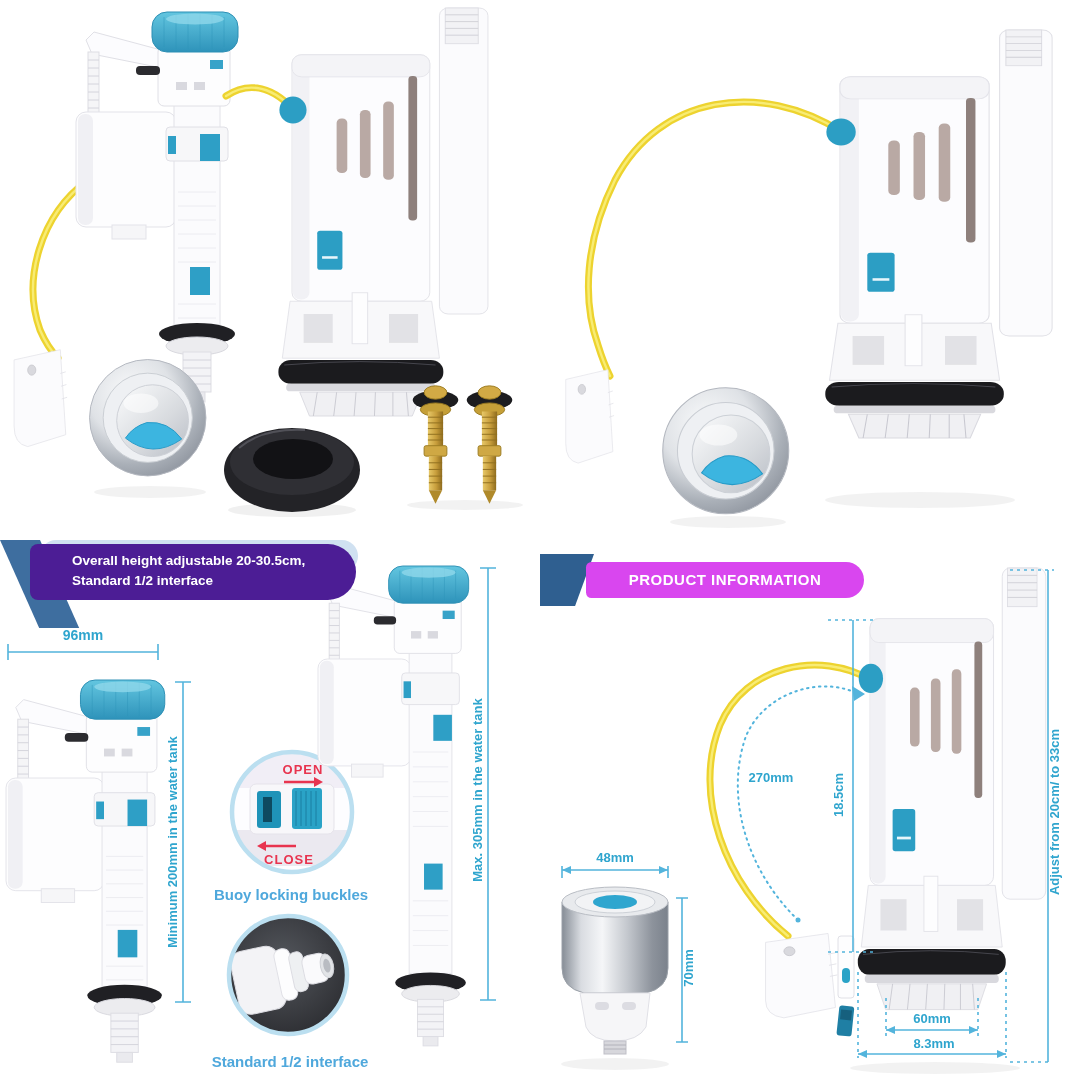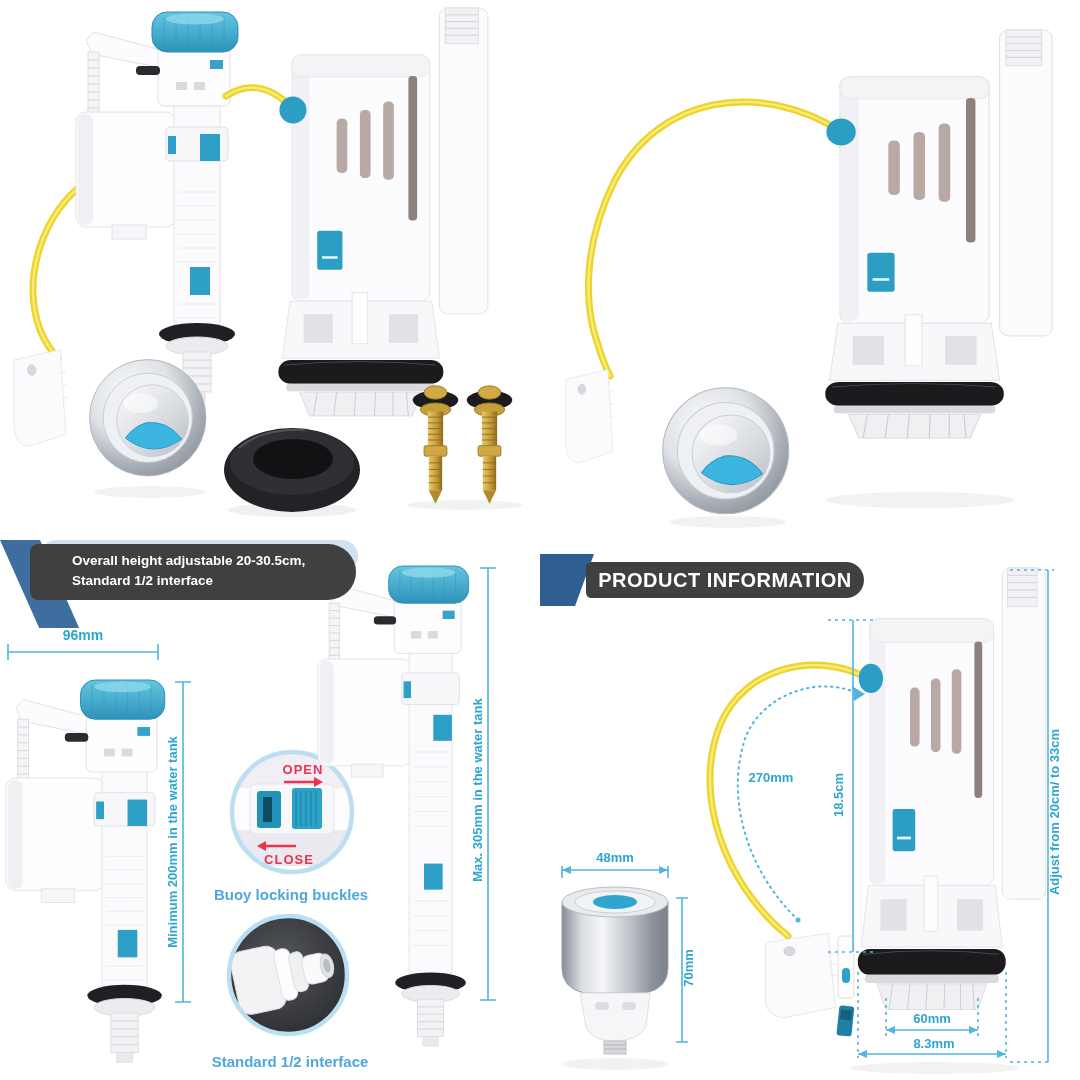--- a/index.html
+++ b/index.html
@@ -7,28 +7,28 @@
           font-family:"Liberation Sans", sans-serif;}
   .q{position:absolute;width:540px;height:540px;overflow:hidden;}
   #q1{left:0;top:0} #q2{left:540px;top:0} #q3{left:0;top:540px} #q4{left:540px;top:540px}
   .q-svg{position:absolute;left:0;top:0;width:540px;height:540px;}
 
   
   .banner3-accent{position:absolute;left:0;top:0;width:40px;height:88px;background:#3E6E9F;
                   transform:skewX(24deg);transform-origin:top left;}
   .banner3-backdrop{position:absolute;left:40px;top:0;width:318px;height:32px;background:#A9C8E6;
                   border-radius:16px;opacity:.55;}
-  .banner3{position:absolute;left:30px;top:4px;width:326px;height:56px;background:#404040;
+  .banner3{position:absolute;left:30px;top:4px;width:326px;height:56px;background:#4c1d95;
            border-radius:8px 28px 28px 8px;color:#fff;font-weight:700;font-size:13.5px;
            line-height:1.5;padding:7px 0 0 42px;box-sizing:border-box;}
   .banner3 span{display:block;white-space:nowrap;}
   .banner4-accent{position:absolute;left:0;top:14px;width:54px;height:52px;background:#2F5F90;
                   transform:skewX(-20deg);transform-origin:top left;}
-  .banner4{position:absolute;left:46px;top:22px;width:278px;height:36px;background:#404040;
-           border-radius:6px 20px 20px 6px;color:#fff;font-weight:800;font-size:20px;
+  .banner4{position:absolute;left:46px;top:22px;width:278px;height:36px;background:#d946ef;
+           border-radius:6px 20px 20px 6px;color:#fff;font-weight:800;font-size:15px;
            line-height:36px;text-align:center;letter-spacing:.5px;}
 
   
   .cable{stroke:#EDD32F;stroke-width:7;fill:none;stroke-linecap:round;}
   .cable-hi{stroke:#F8EC74;stroke-width:2.4;fill:none;stroke-linecap:round;}
   .dim{stroke:#53B4DC;stroke-width:1.6;fill:none;}
   .dimd{stroke:#53B4DC;stroke-width:1.6;fill:none;stroke-dasharray:3 4;}
   .arc{stroke:#53B4DC;stroke-width:2;fill:none;stroke-dasharray:1.5 4.5;stroke-linecap:round;}
   .dim-label{font-family:"Liberation Sans",sans-serif;font-weight:700;font-size:14px;fill:#2FA5CE;}
   .dim-label-sm{font-family:"Liberation Sans",sans-serif;font-weight:700;font-size:13px;fill:#2FA5CE;}

